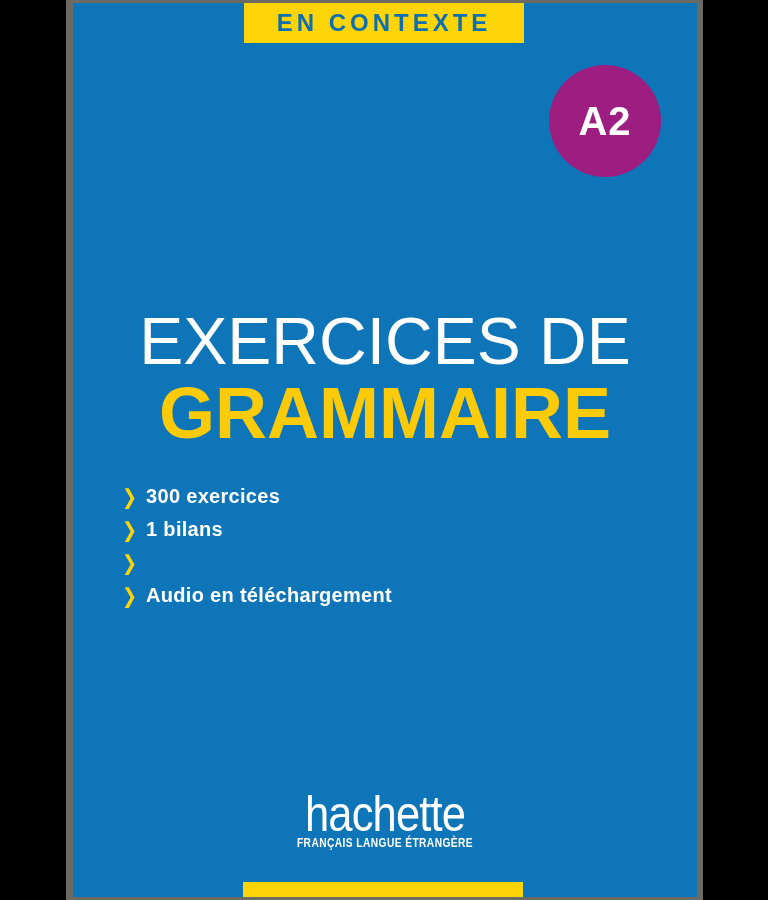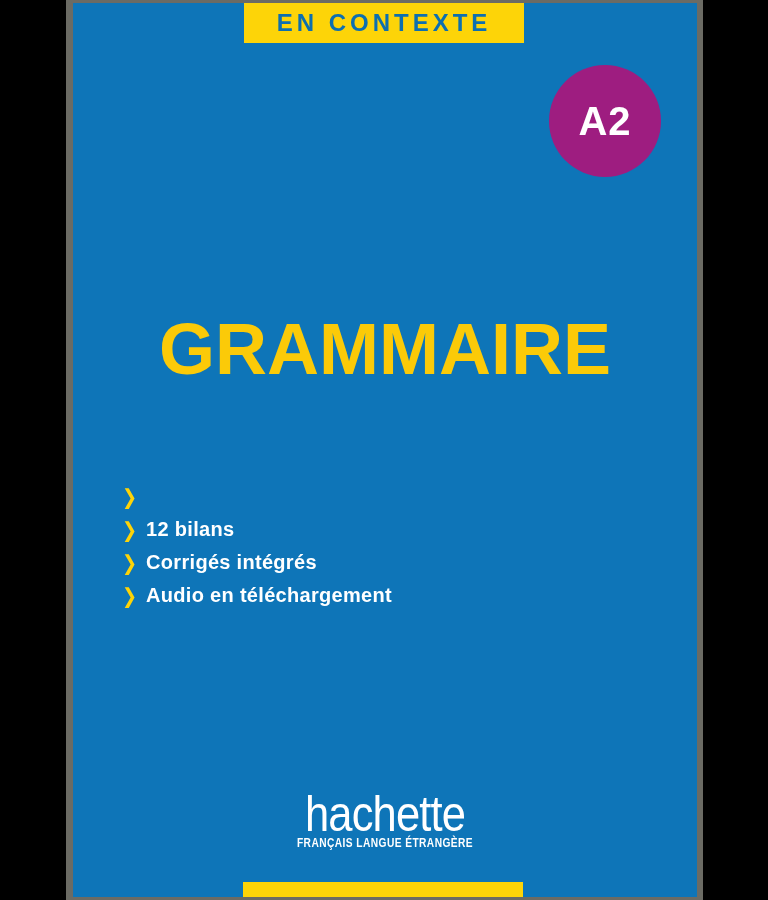--- a/index.html
+++ b/index.html
@@ -139,34 +139,35 @@
 
     <div class="banner">
       <span>EN CONTEXTE</span>
     </div>
 
     <div class="badge">
       <span>A2</span>
     </div>
 
     <div class="title">
+      <div class="t1">EXERCICES DE</div>
       <div class="t2">GRAMMAIRE</div>
     </div>
 
     <ul class="features">
       <li>
         <span class="chev">❯</span>
+        <span class="lbl">300 exercices</span>
       </li>
       <li>
         <span class="chev">❯</span>
-        <span class="lbl">12 bilans</span>
+        <span class="lbl">1 bilans</span>
       </li>
       <li>
         <span class="chev">❯</span>
-        <span class="lbl">Corrigés intégrés</span>
       </li>
       <li>
         <span class="chev">❯</span>
         <span class="lbl">Audio en téléchargement</span>
       </li>
     </ul>
 
     <div class="logo">hachette</div>
     <div class="tagline">FRANÇAIS LANGUE ÉTRANGÈRE</div>
 

